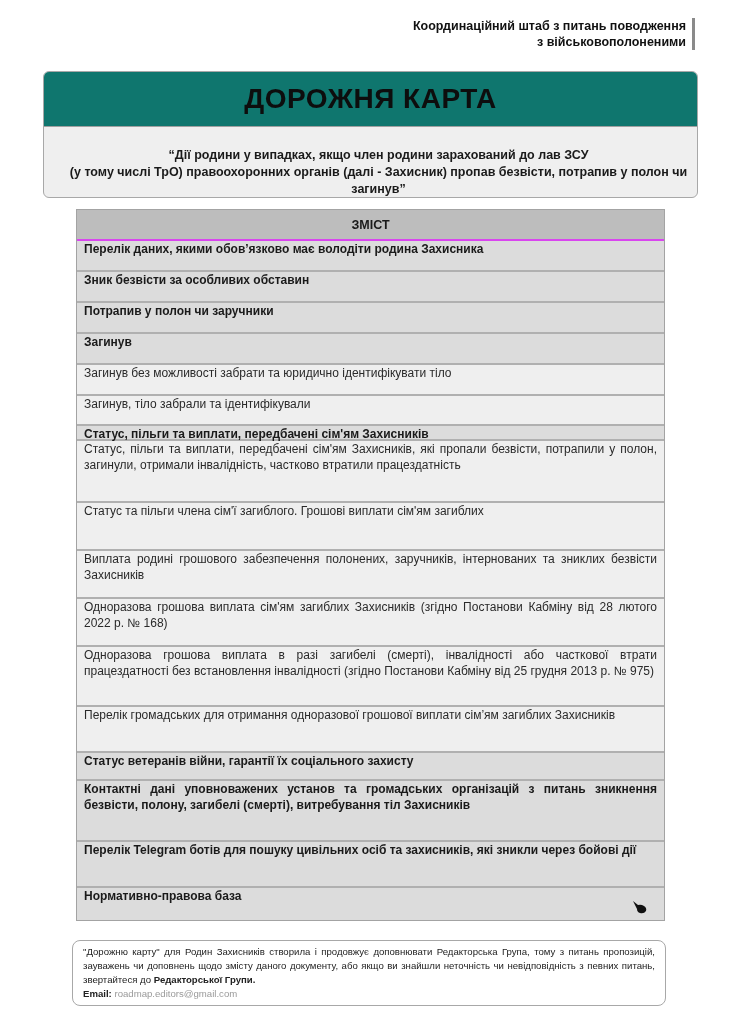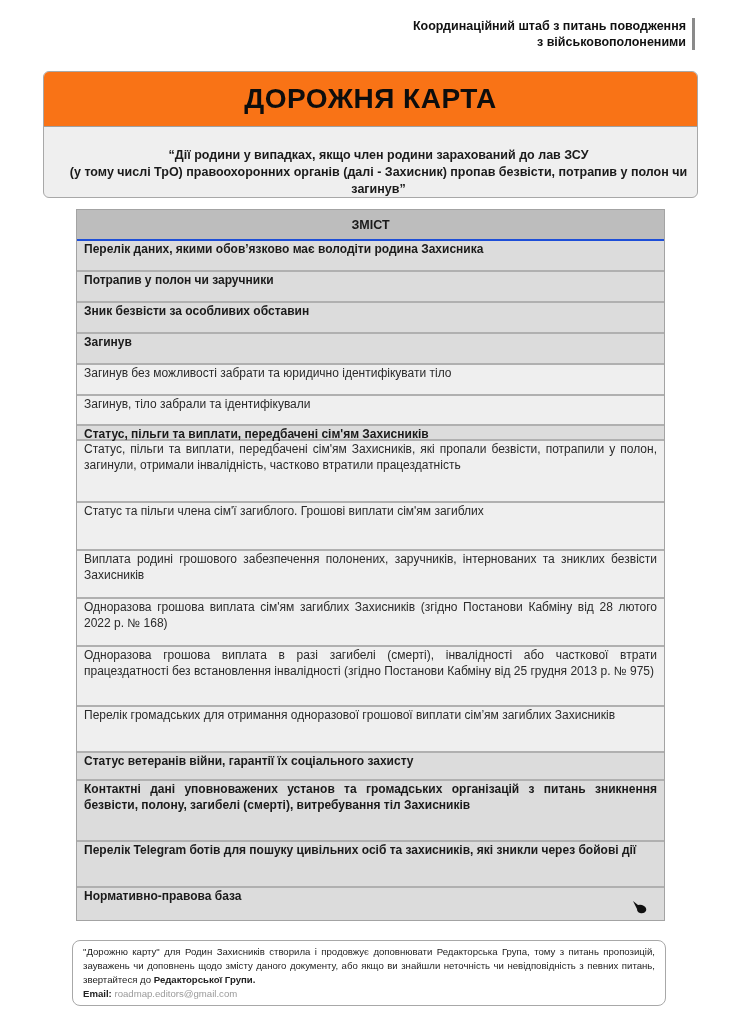--- a/index.html
+++ b/index.html
@@ -10,34 +10,34 @@
     position: absolute; top: 18px; right: 46px;
     text-align: right; font-weight: bold; font-size: 12.5px; line-height: 16px;
     padding-right: 6px; border-right: 3px solid #8a8a8a; color: #111;
   }
 
   .title-box {
     position: absolute; left: 43px; top: 71px; width: 655px; height: 127px;
     border: 1px solid #a8a8a8; border-radius: 6px; overflow: hidden; background: #efefef;
   }
   .title-head {
-    height: 55px; background: #f97316; border-bottom: 1px solid #a0a0a0;
+    height: 55px; background: #0f766e; border-bottom: 1px solid #a0a0a0;
     display: flex; align-items: center; justify-content: center;
     font-size: 28px; font-weight: bold; letter-spacing: 0.5px; color: #0d0d0d;
   }
   .title-sub {
     padding-top: 20px; text-align: center; font-weight: bold; font-size: 12.5px; line-height: 17px; color: #1a1a1a; padding-left: 16px;
   }
 
   .toc {
     position: absolute; left: 76px; top: 209px; width: 589px;
     border: 1px solid #a3a3a3; border-collapse: collapse;
   }
   .toc-head {
-    height: 31px; background: #bdbdbd; border-bottom: 2px solid #1d4ed8;
+    height: 31px; background: #bdbdbd; border-bottom: 2px solid #d946ef;
     display: flex; align-items: center; justify-content: center;
     font-weight: bold; font-size: 12.5px; color: #1a1a1a;
   }
   .row {
     display: flex; align-items: flex-start; padding: 0 7px;
     border-bottom: 2px solid #b0b0b0; font-size: 12px; line-height: 16px;
     cursor: pointer; position: relative;
   }
   .row:last-child { border-bottom: none; }
   .row.bold { background: #dcdcdc; font-weight: bold; }
@@ -72,24 +72,24 @@
   </div>
 </div>
 
 <div class="toc">
   <div class="toc-head">ЗМІСТ</div>
   <div id="toc-rows">
       <div class="row bold" style="height: 31px;">
         <span class="txt">Перелік даних, якими обов’язково має володіти родина Захисника</span>
       </div>
       <div class="row bold" style="height: 31px;">
-        <span class="txt">Потрапив у полон чи заручники</span>
+        <span class="txt">Зник безвісти за особливих обставин</span>
       </div>
       <div class="row bold" style="height: 31px;">
-        <span class="txt">Зник безвісти за особливих обставин</span>
+        <span class="txt">Потрапив у полон чи заручники</span>
       </div>
       <div class="row bold" style="height: 31px;">
         <span class="txt">Загинув</span>
       </div>
       <div class="row plain" style="height: 31px;">
         <span class="txt">Загинув без можливості забрати та юридично ідентифікувати тіло</span>
       </div>
       <div class="row plain" style="height: 30px;">
         <span class="txt">Загинув, тіло забрали та ідентифікували</span>
       </div>

